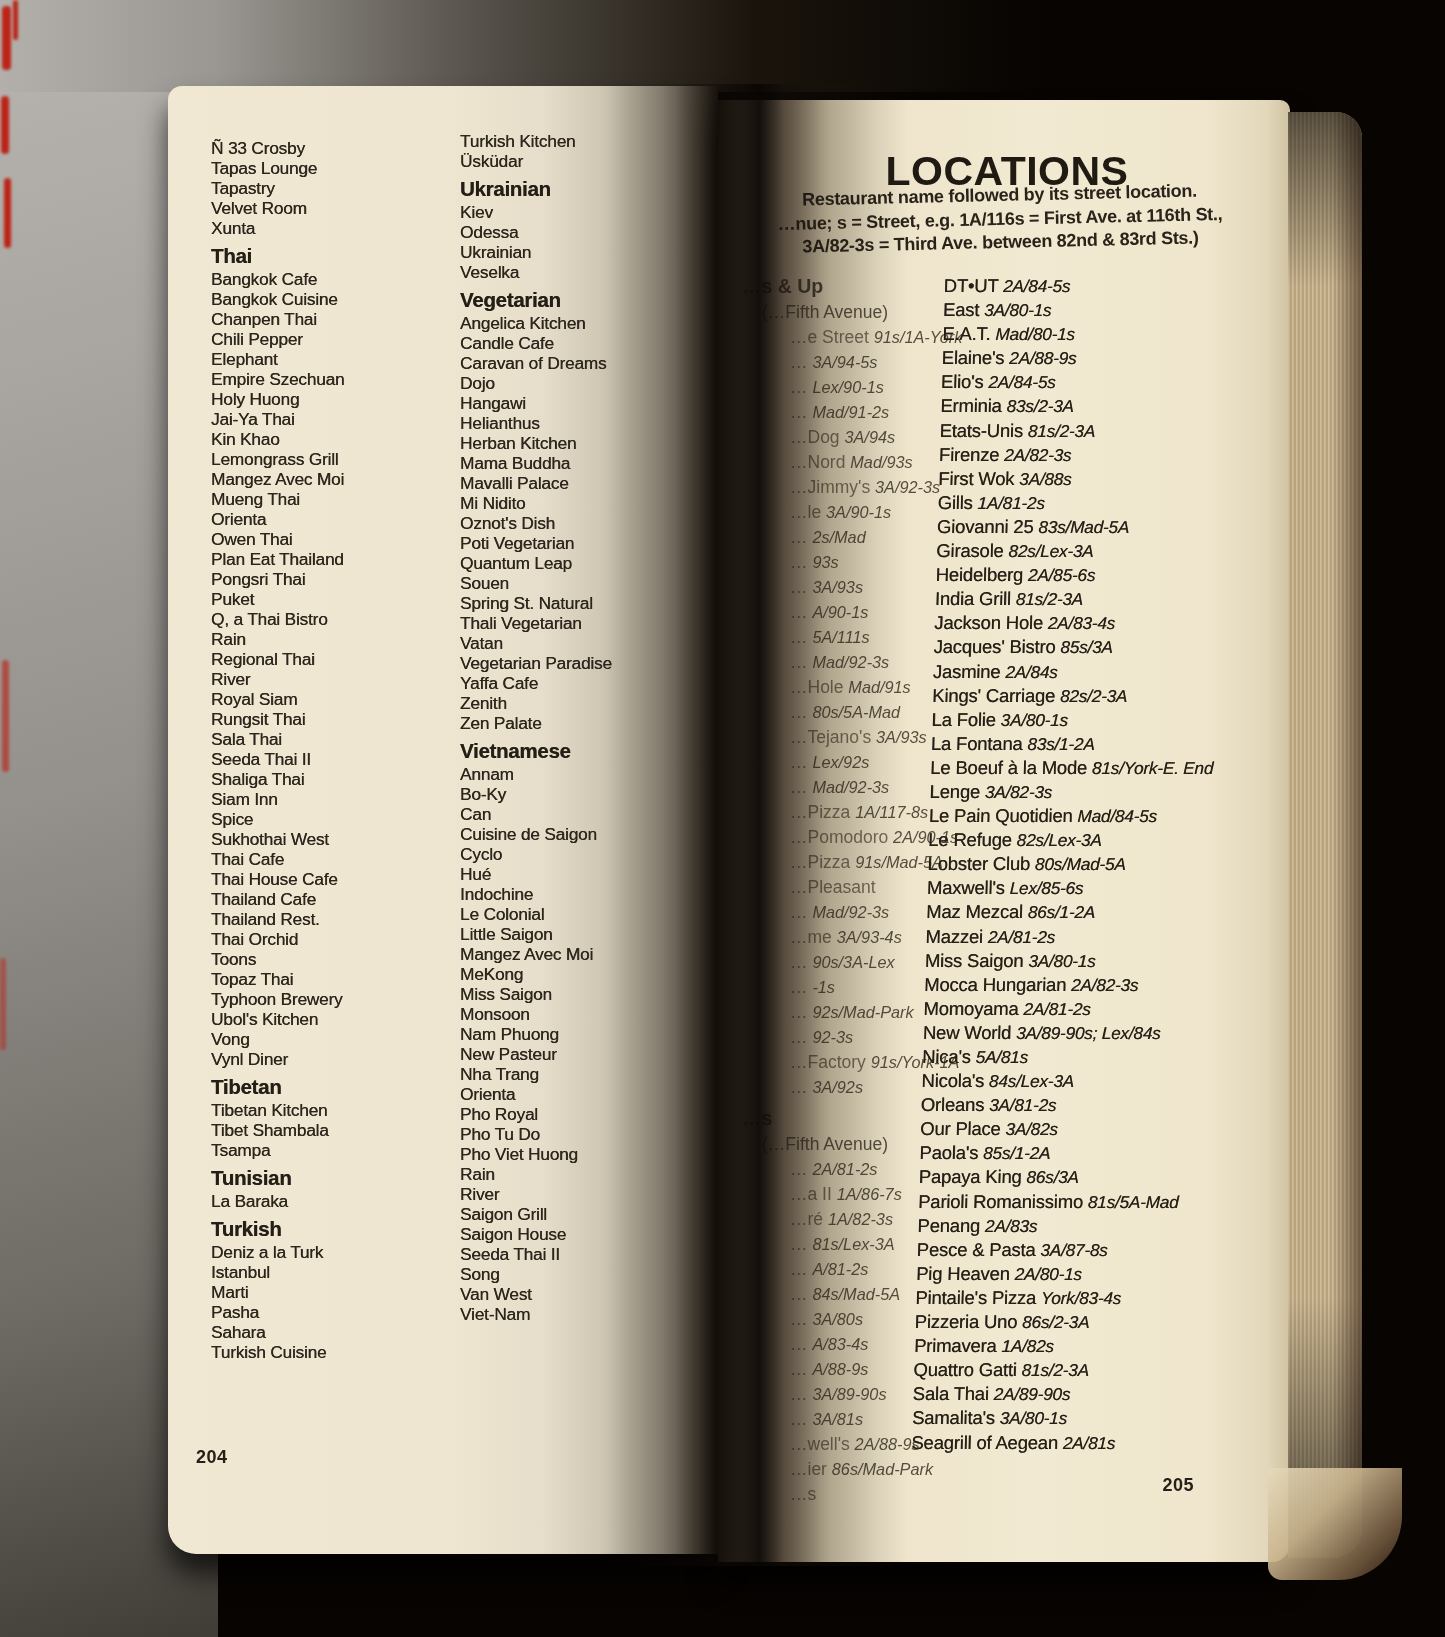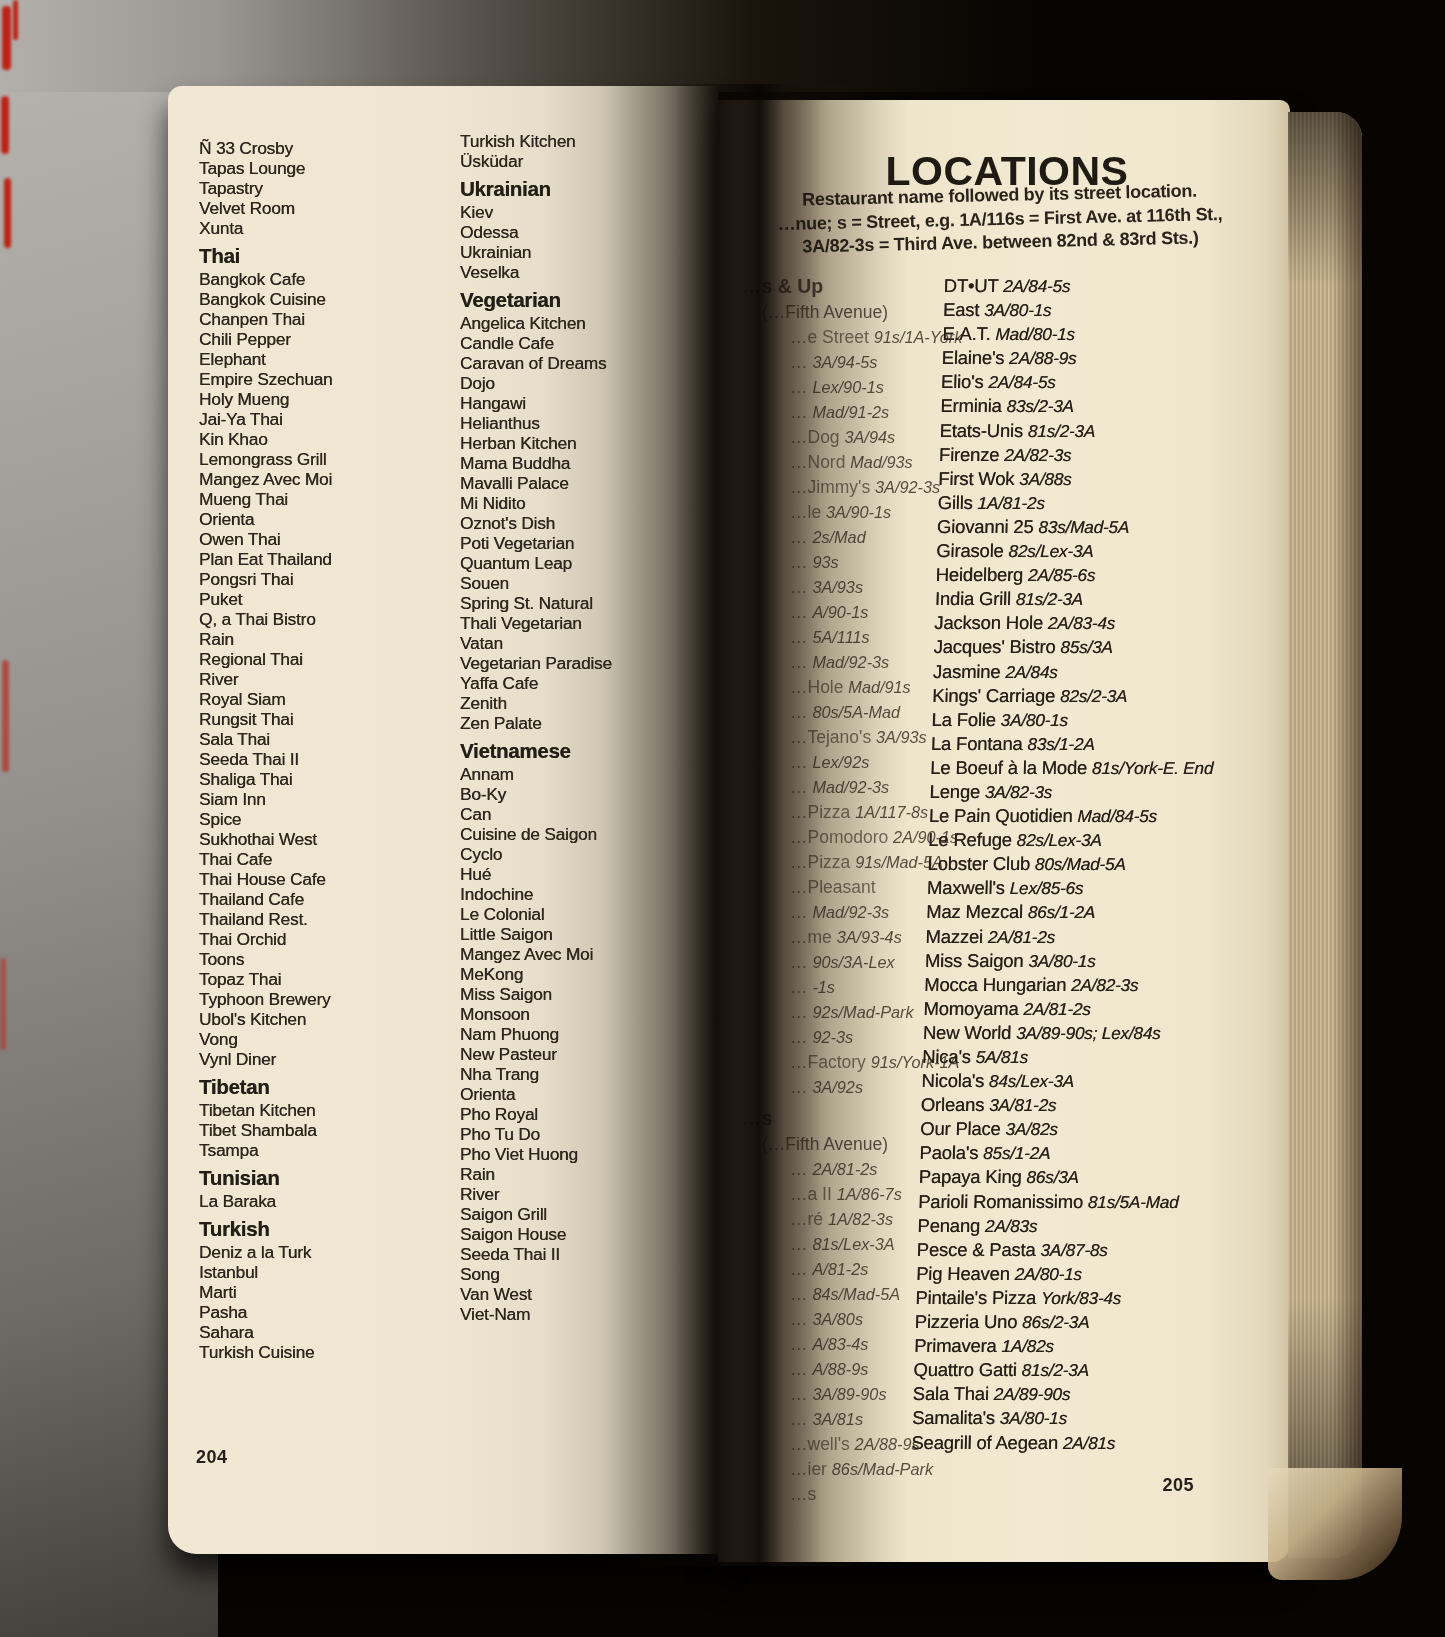--- a/index.html
+++ b/index.html
@@ -36,21 +36,21 @@
   .curl{position:absolute;left:1268px;top:1468px;width:134px;height:112px;z-index:4;opacity:.9;
     border-radius:0 0 64px 14px;
     background:linear-gradient(135deg,#e5dabb 0%,#c9b38c 40%,#6b543a 78%,#2a1c10 100%);}
 
   .gutter{position:absolute;left:598px;top:84px;width:310px;height:1482px;z-index:5;pointer-events:none;
     background:linear-gradient(to right,rgba(20,14,9,0) 0%,rgba(20,14,9,.18) 25%,rgba(12,8,5,.72) 46%,rgba(8,5,3,.9) 52%,rgba(20,14,9,.55) 60%,rgba(30,22,14,.22) 75%,rgba(0,0,0,0) 100%);}
 
   
   .lp-col{position:absolute;color:#2b251c;font-size:17.3px;line-height:20px;letter-spacing:-.2px;
           text-shadow:.3px 0 rgba(43,37,28,.85);}
-  .col1{left:31px;top:52px;width:260px;}
+  .col1{left:43px;top:52px;width:260px;}
   .col2{left:292px;top:45px;width:255px;}
   .sec-header{font-weight:bold;font-size:20.5px;line-height:22px;padding:7px 0 2px 0;letter-spacing:-.3px;color:#241f16;}
   .item{white-space:nowrap;}
 
   .page-num{position:absolute;font-weight:bold;font-size:18px;color:#262019;letter-spacing:.5px;}
   .pn-left{left:28px;bottom:86px;}
   .pn-right{right:96px;bottom:66px;margin-left:31px;}
 
   
   .rp-title{position:absolute;left:59px;top:48px;width:460px;text-align:center;
@@ -94,21 +94,21 @@
         <div class="item">Tapastry</div>
         <div class="item">Velvet Room</div>
         <div class="item">Xunta</div>
         <div class="sec-header">Thai</div>
         <div class="item">Bangkok Cafe</div>
         <div class="item">Bangkok Cuisine</div>
         <div class="item">Chanpen Thai</div>
         <div class="item">Chili Pepper</div>
         <div class="item">Elephant</div>
         <div class="item">Empire Szechuan</div>
-        <div class="item">Holy Mueng</div>
+        <div class="item">Holy Huong</div>
         <div class="item">Jai-Ya Thai</div>
         <div class="item">Kin Khao</div>
         <div class="item">Lemongrass Grill</div>
         <div class="item">Mangez Avec Moi</div>
         <div class="item">Mueng Thai</div>
         <div class="item">Orienta</div>
         <div class="item">Owen Thai</div>
         <div class="item">Plan Eat Thailand</div>
         <div class="item">Pongsri Thai</div>
         <div class="item">Puket</div>

